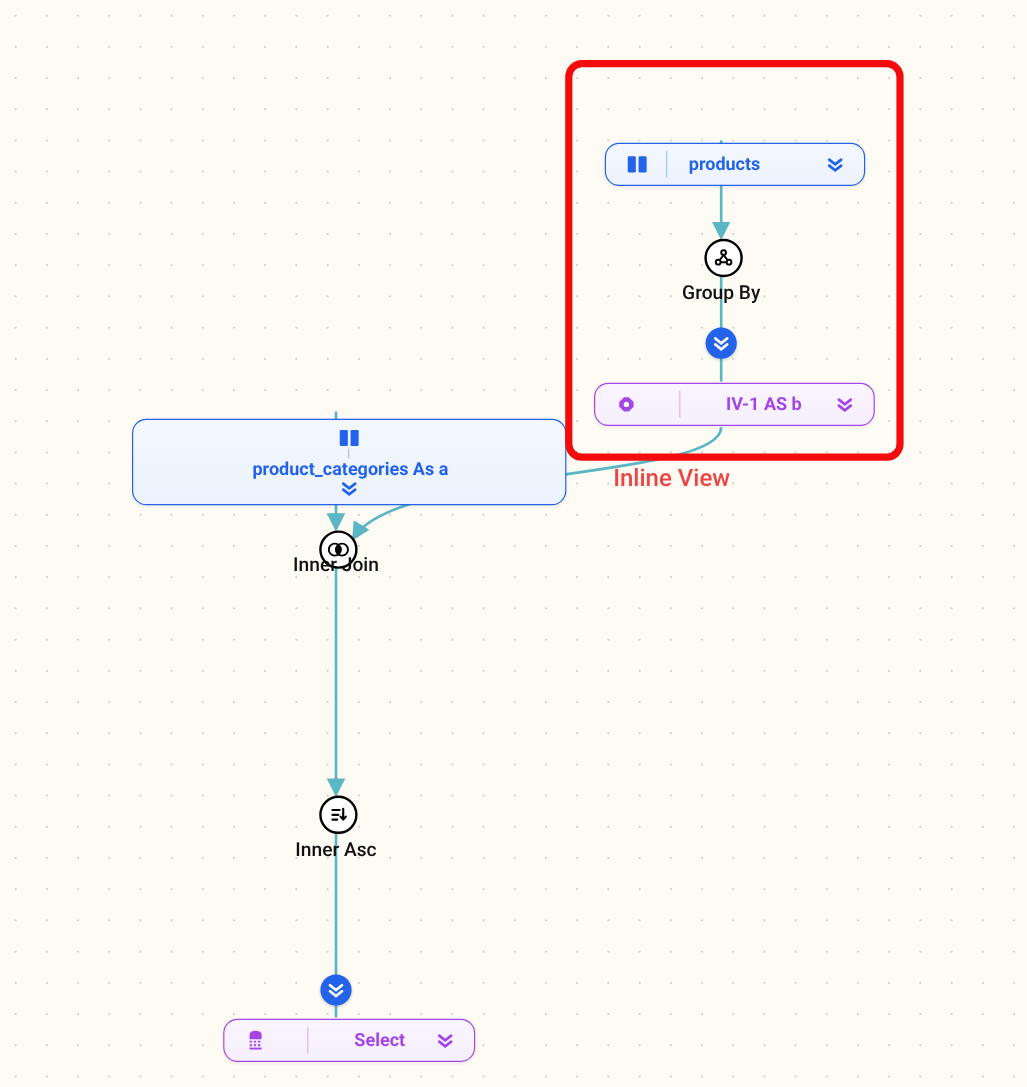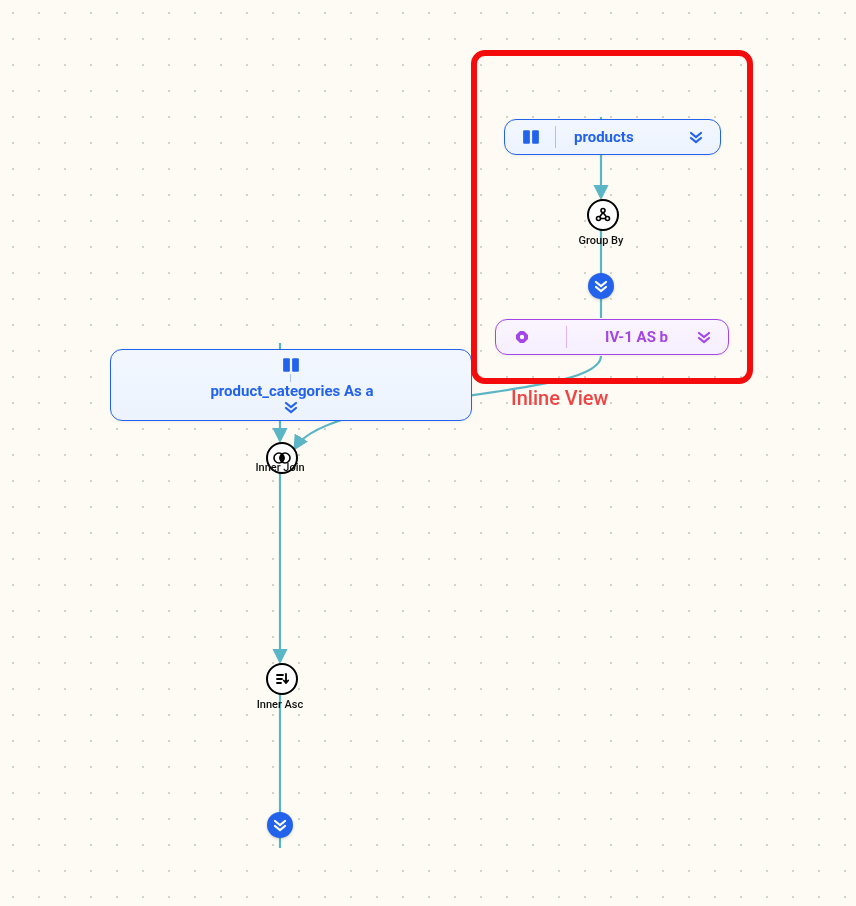--- a/index.html
+++ b/index.html
@@ -80,21 +80,21 @@
     height: 28px;
     border-radius: 50%;
     background: #fff;
     border: 2px solid #000;
     display: flex;
     align-items: center;
     justify-content: center;
   }
   .op-label {
     position: absolute;
-    font-size: 11px;
+    font-size: 16px;
     color: #111;
     font-weight: 500;
     text-align: center;
     width: 120px;
   }
   .blue-badge {
     position: absolute;
     width: 26px;
     height: 26px;
     border-radius: 50%;
@@ -227,17 +227,34 @@
 </div>
 <div class="op-label" style="left:220px; top:698px;">Inner Asc</div>
 
 <div class="blue-badge" style="left:267px; top:812px;">
   <svg width="14" height="14" viewBox="0 0 14 14">
         <path d="M2 3 l5 4 l5 -4" stroke="#fff" stroke-width="2.2" fill="none" stroke-linecap="round"></path>
         <path d="M2 8 l5 4 l5 -4" stroke="#fff" stroke-width="2.2" fill="none" stroke-linecap="round"></path>
       </svg>
 </div>
 
+<div class="node purple" style="left:186px; top:849px; width:188px;">
+  <span class="icon-slot">
+    <svg width="18" height="18" viewBox="0 0 18 18">
+      <path d="M4,4 A5,3 0 0 1 14,4 L14,8 L4,8 Z" fill="#a445e8"></path>
+      <path d="M4,10 L14,10 M4,13 L14,13" stroke="#a445e8" stroke-width="1.6" stroke-dasharray="2 1.5"></path>
+      <rect x="4" y="15" width="10" height="1.6" fill="#a445e8"></rect>
+    </svg>
+  </span>
+  <span class="spacer"></span>
+  <span class="label">Select</span>
+  <span class="expander">
+    <svg width="14" height="14" viewBox="0 0 14 14">
+          <path d="M2 3 l5 4 l5 -4" stroke="#a445e8" stroke-width="2.2" fill="none" stroke-linecap="round"></path>
+          <path d="M2 8 l5 4 l5 -4" stroke="#a445e8" stroke-width="2.2" fill="none" stroke-linecap="round"></path>
+        </svg>
+  </span>
+</div>
 
 <div class="annotation-box" style="left:471px; top:50px; width:270px; height:322px;"></div>
 <div class="annotation-label" style="left:511px; top:386px;">Inline View</div>
 
 </div>
 
 </body></html>

